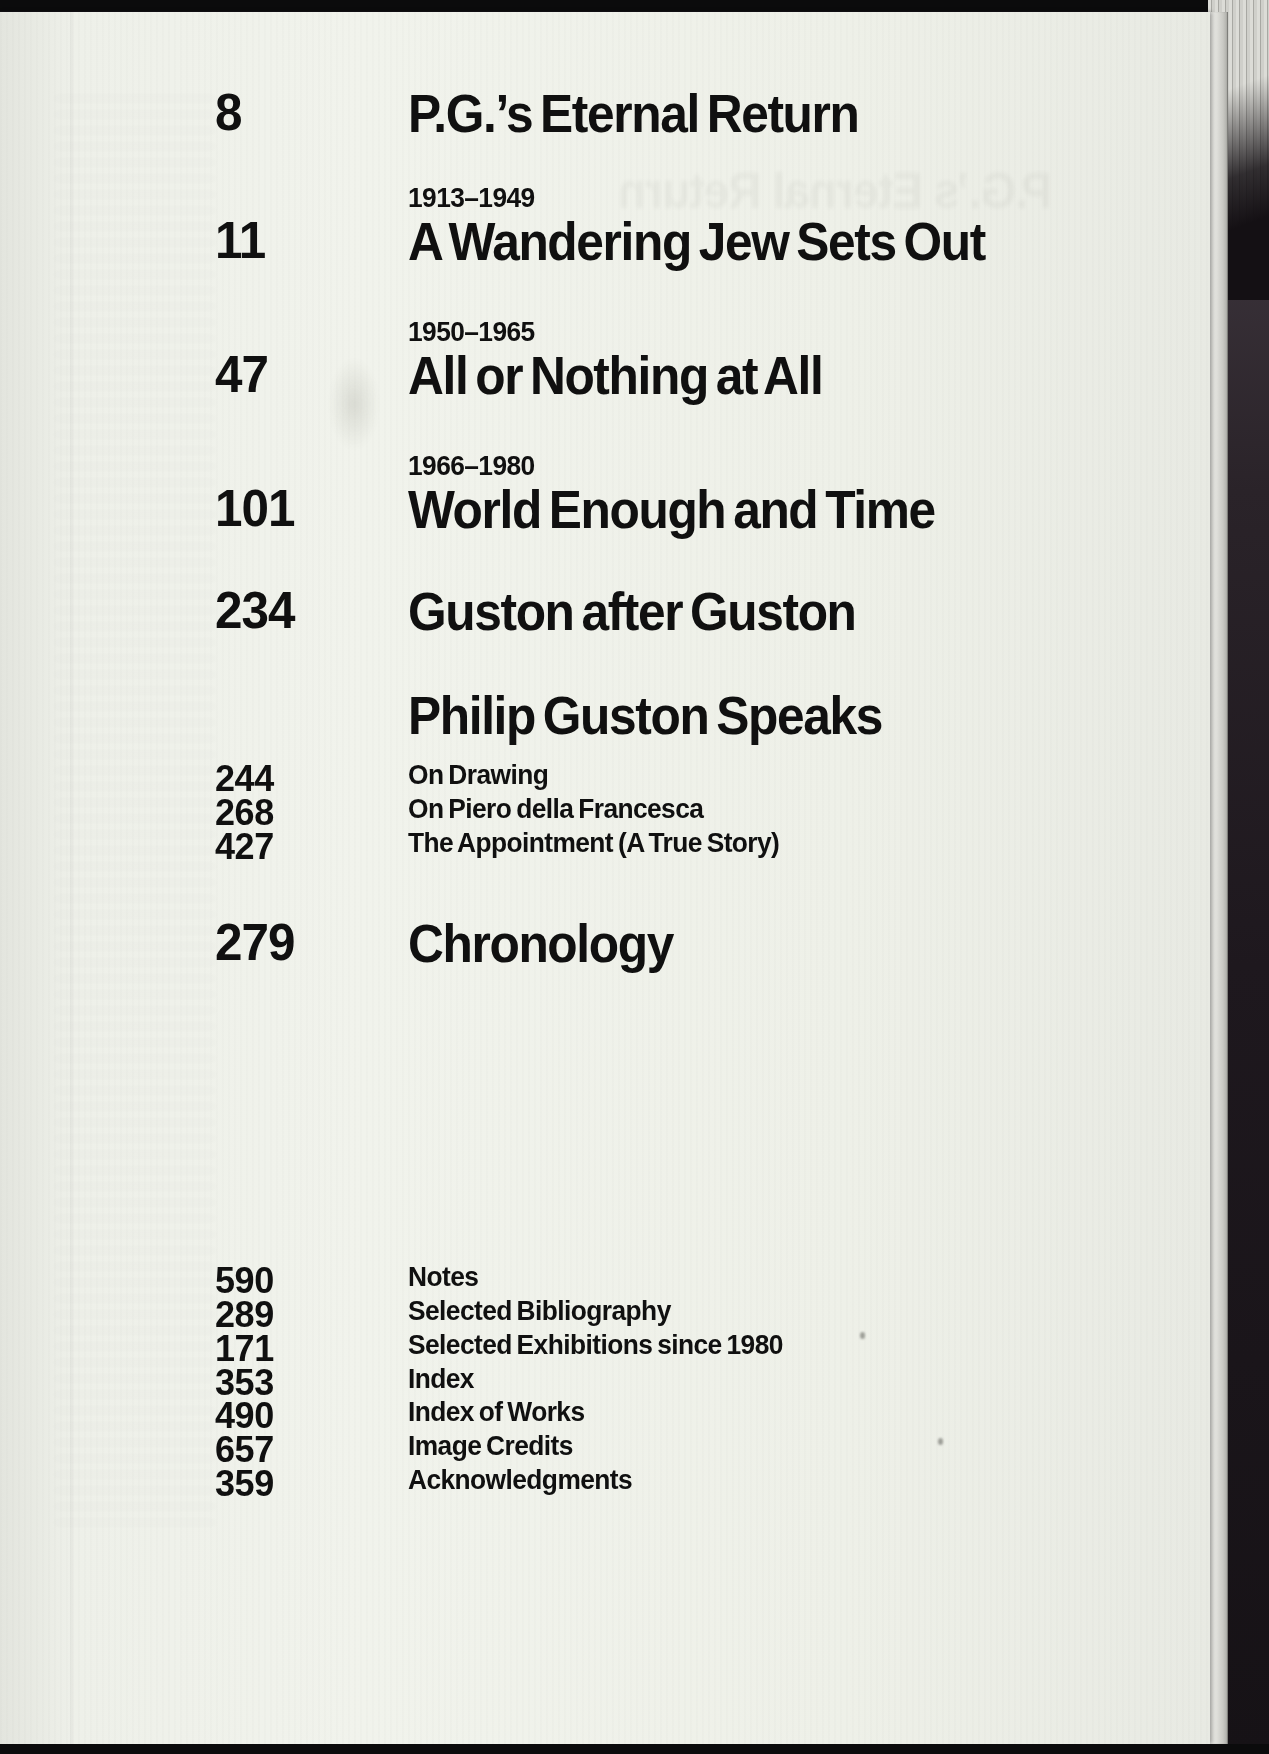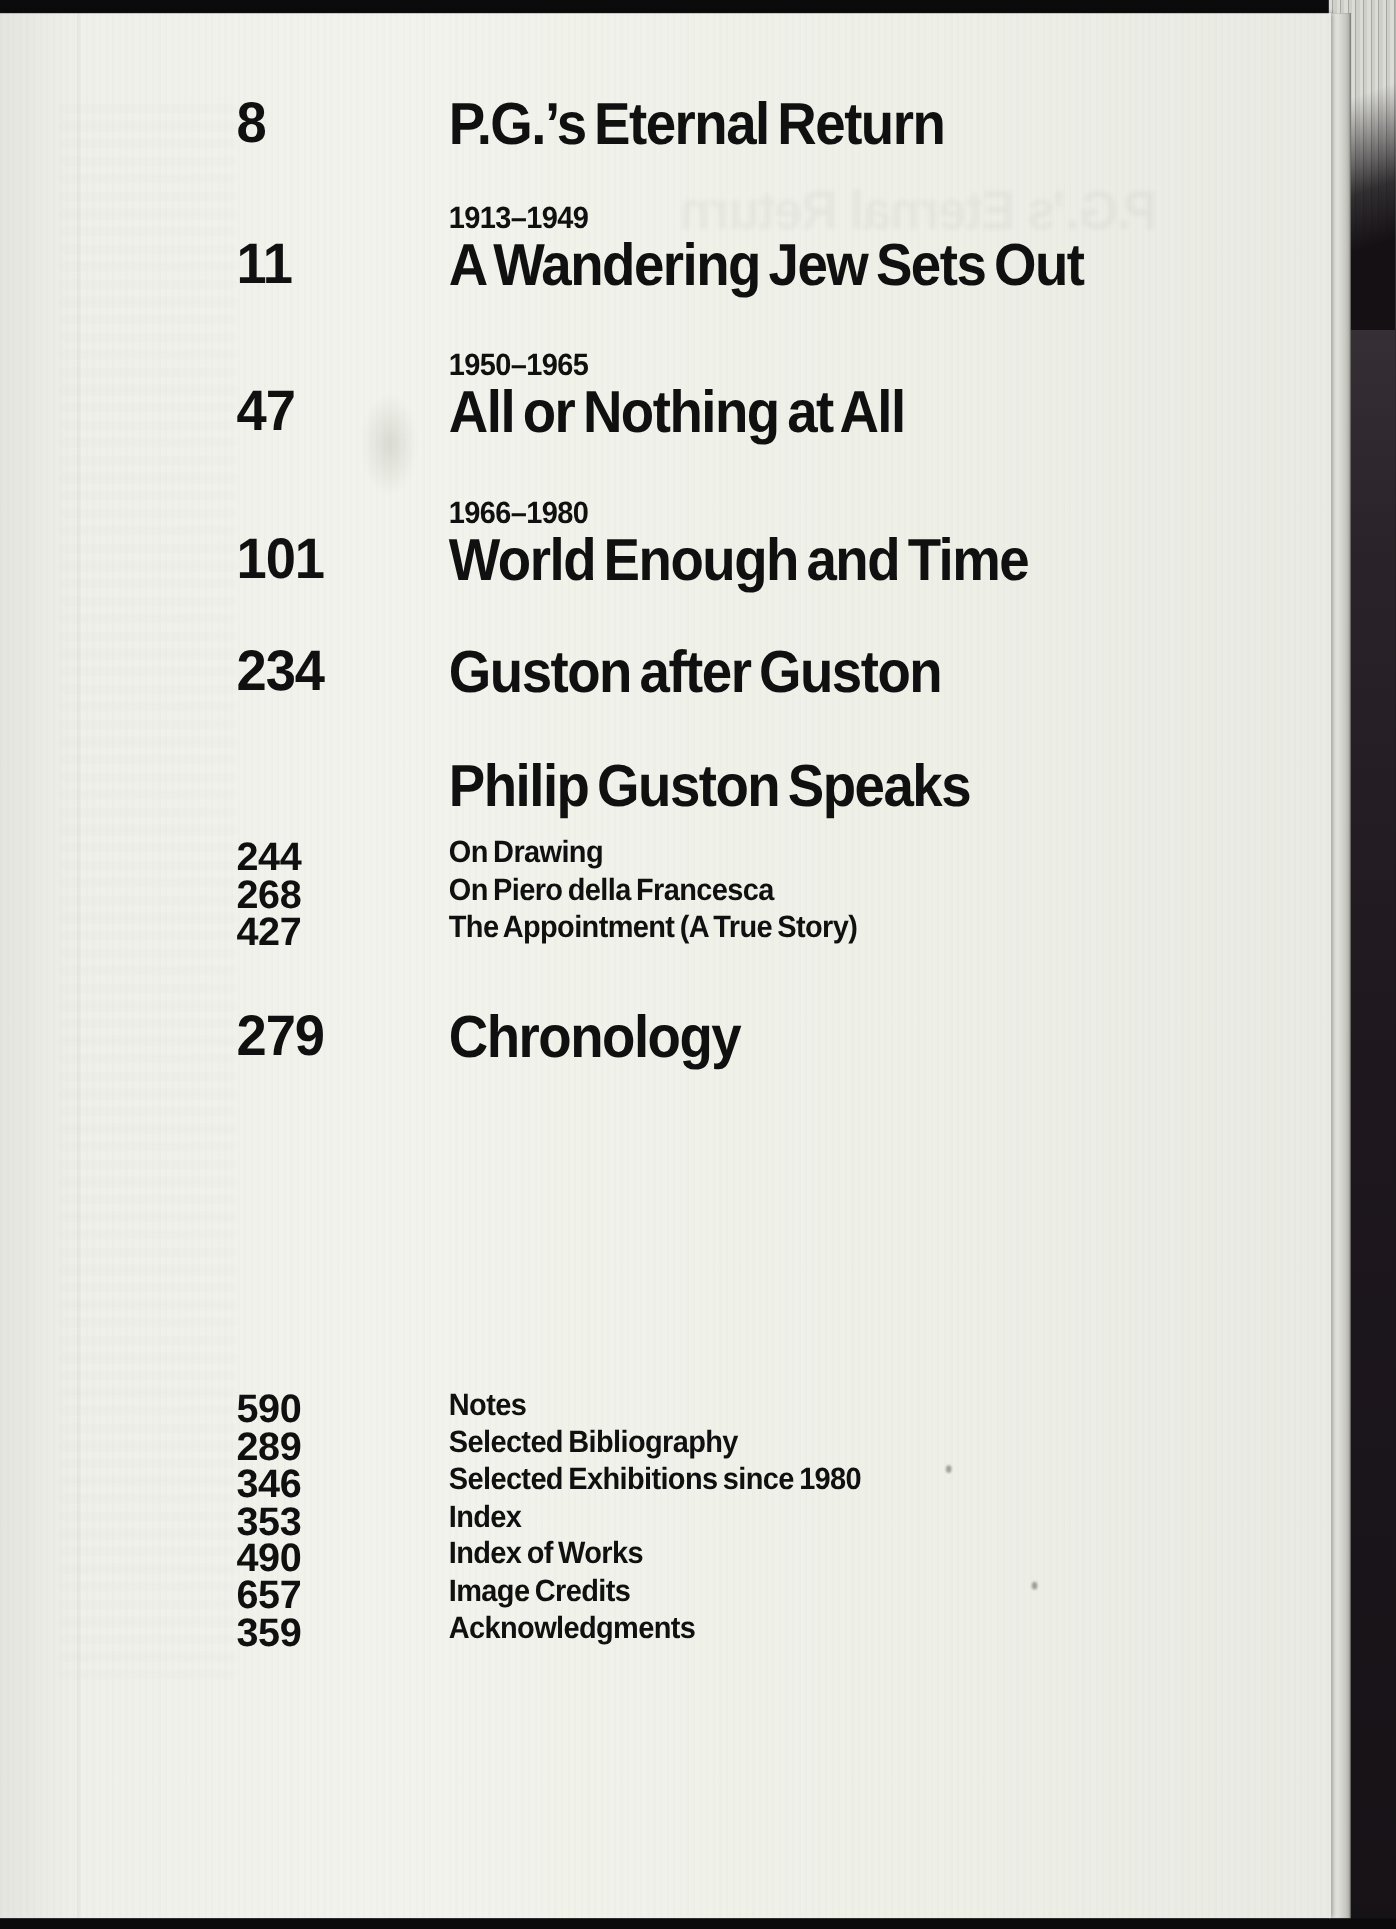--- a/index.html
+++ b/index.html
@@ -145,21 +145,21 @@
 
     <div class="entry" style="top:1251px">
       <span class="num sz-sm">590</span>
       <span class="title sz-sm">Notes</span>
     </div>
     <div class="entry" style="top:1285px">
       <span class="num sz-sm">289</span>
       <span class="title sz-sm">Selected Bibliography</span>
     </div>
     <div class="entry" style="top:1319px">
-      <span class="num sz-sm">346</span>
+      <span class="num sz-sm">171</span>
       <span class="title sz-sm">Selected Exhibitions since 1980</span>
     </div>
     <div class="entry" style="top:1353px">
       <span class="num sz-sm">353</span>
       <span class="title sz-sm">Index</span>
     </div>
     <div class="entry" style="top:1386px">
       <span class="num sz-sm">490</span>
       <span class="title sz-sm">Index of Works</span>
     </div>

